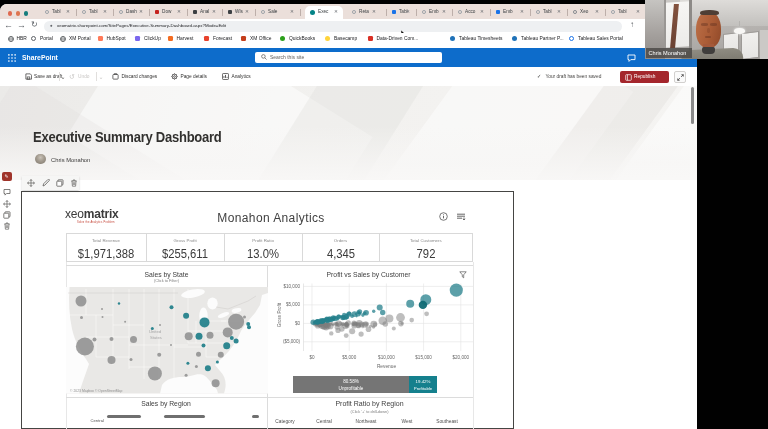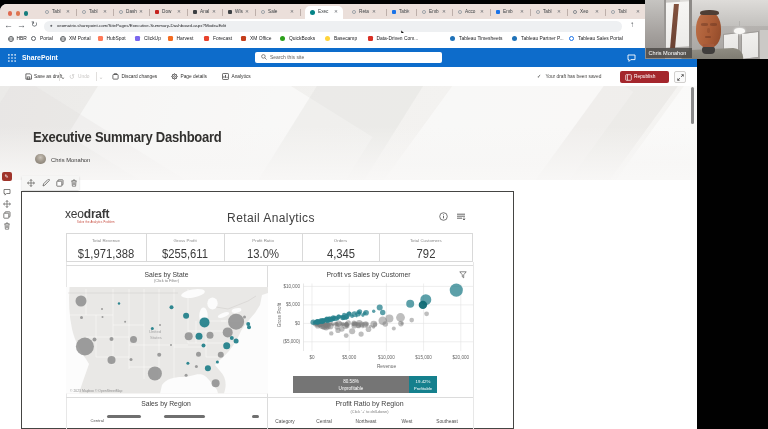--- a/index.html
+++ b/index.html
@@ -237,23 +237,23 @@
       </svg>
 <svg class="abs" style="left:56px;top:175px" width="8" height="8" viewBox="0 0 8 8">
         <rect x="2" y="0.8" width="5" height="5" rx="0.5" fill="none" stroke="#605e5c" stroke-width="0.8"></rect>
         <rect x="0.8" y="2.2" width="5" height="5" rx="0.5" fill="#fff" stroke="#605e5c" stroke-width="0.8"></rect>
       </svg>
 <svg class="abs" style="left:70px;top:175px" width="8" height="8" viewBox="0 0 8 8">
         <path d="M1.2 2 h5.6 M3 2 v-1 h2 v1 M2 2 l0.4 5.2 h3.2 L6 2 M3.3 3.2 v2.8 M4.7 3.2 v2.8" fill="none" stroke="#605e5c" stroke-width="0.7"></path>
       </svg>
 <div class="abs" style="left:21px;top:187px;width:493px;height:238px;border:1px solid #454543;"></div>
 
-<div class="abs txt" style="left:65px;top:202.5px;font-size:12px;color:#3b3b3b;letter-spacing:-0.2px;">xeo<b>draft</b></div>
+<div class="abs txt" style="left:65px;top:202.5px;font-size:12px;color:#3b3b3b;letter-spacing:-0.2px;">xeo<b>matrix</b></div>
 <div class="abs txt" style="left:77px;top:216.5px;font-size:2.6px;color:#c0392b;letter-spacing:0.2px;">Solve the Analytics Problem</div>
-<div class="abs txt" style="left:271px;top:207.3px;font-size:12px;color:#414141;transform:translateX(-50%);letter-spacing:0.4px;">Retail Analytics</div>
+<div class="abs txt" style="left:271px;top:207.3px;font-size:12px;color:#414141;transform:translateX(-50%);letter-spacing:0.4px;">Monahon Analytics</div>
 <svg class="abs" style="left:439px;top:207.5px" width="9" height="9" viewBox="0 0 9 9">
         <circle cx="4.5" cy="4.5" r="3.8" fill="none" stroke="#555" stroke-width="0.8"></circle>
         <path d="M4.5 3.8 v2.6 M4.5 2.4 v0.7" stroke="#555" stroke-width="0.9"></path>
       </svg>
 <svg class="abs" style="left:456px;top:208.5px" width="10" height="8" viewBox="0 0 10 8">
         <path d="M1 1.2 h8 M1 3.2 h8 M1 5.2 h5" stroke="#555" stroke-width="0.9"></path>
         <path d="M8 4.4 v2.6 M8 7 l-1.2-1.2 M8 7 l1.2-1.2" stroke="#555" stroke-width="0.8" fill="none"></path>
       </svg>
 <div class="abs" style="left:65.5px;top:228.5px;width:407.3px;height:29.5px;border:0.5px solid #d9d9d9;"></div>
 <div class="abs" style="left:146.4px;top:228.5px;width:0px;height:29.5px;border-left:0.5px solid #d9d9d9;"></div>

